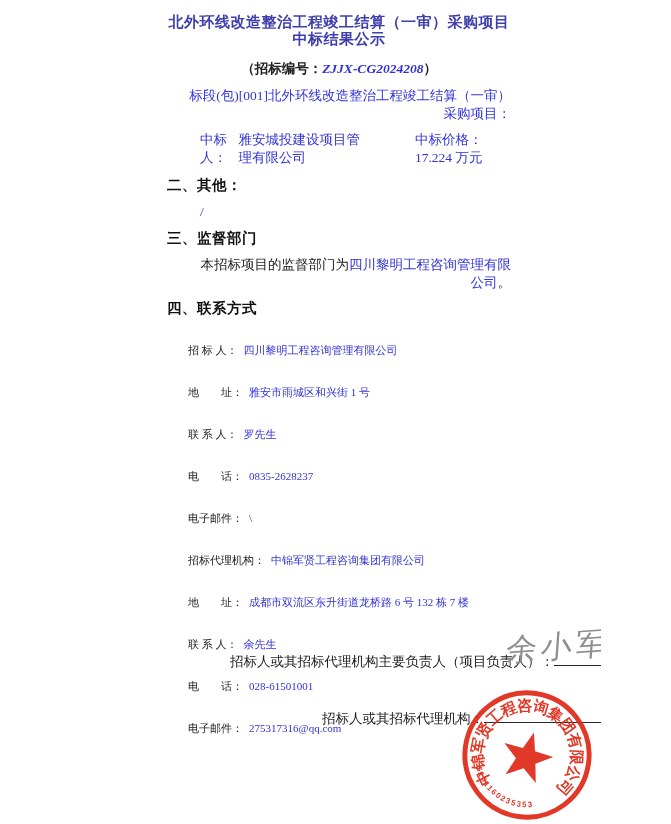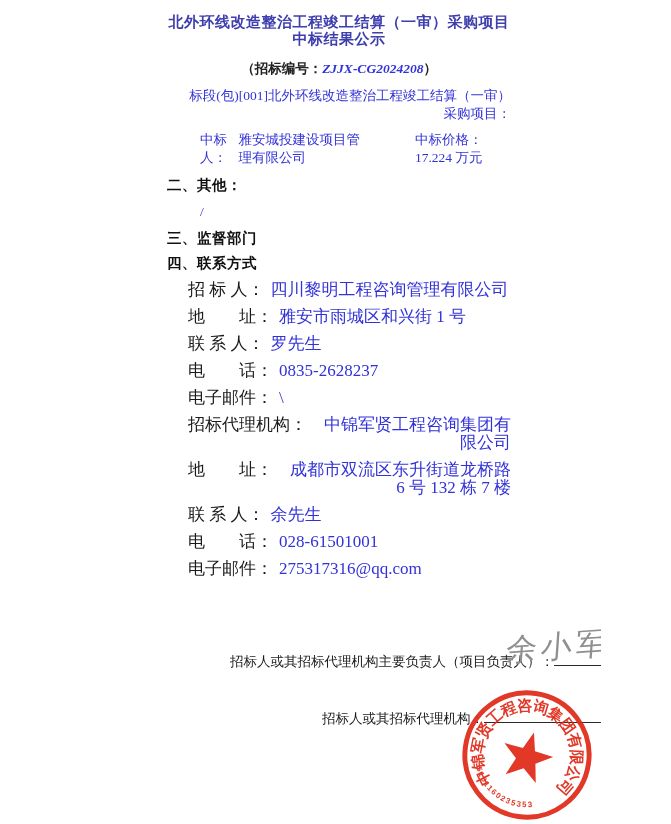--- a/index.html
+++ b/index.html
@@ -38,21 +38,21 @@
   .ind-2 { margin-left:21px;text-align:right; }
   .ind-3 { margin-left:33px; }
   .mt-9 { margin-top:9px; }
   .mt-8 { margin-top:8px; }
   .mt-10 { margin-top:10px; }
   .mt-31 { margin-top:31px; }
 
   .winner-row { display:flex; }
   .price-group { margin-left:42px; }
 
-  .contact-row { display:flex; margin-top:9px; font-size:17px; line-height:18px; }
+  .contact-row { display:flex; margin-top:24px; font-size:11px; line-height:18px; }
   .contact-row .lbl { white-space:pre; color:#1a1a1a; margin-right:6px; }
   .contact-row .val { color:#3232d8; }
 
   .abs-row { position:absolute; font-size:13.5px; line-height:18px; color:#1a1a1a; white-space:nowrap; }
   .row-sign { top:653px; left:123px;margin-left:37px; }
   .row-seal { top:710px; left:252px; }
   .uline {
     display:inline-block; height:13px; border-bottom:1.5px solid #2a2a2a;
     vertical-align:baseline;
   }
@@ -95,20 +95,23 @@
         <span>雅安城投建设项目管理有限公司</span>
       <span class="price-group"><span>中标价格：</span><span>17.224 万元</span></span>
     </div>
 
     <div class="sec-heading h-2">二、其他：</div>
 
     <div class="line blue ind-3 mt-9">/</div>
 
     <div class="sec-heading h-3">三、监督部门</div>
 
+    <div class="line ind-2 mt-9">
+      <span>本招标项目的监督部门为</span><span class="blue">四川黎明工程咨询管理有限公司</span><span>。</span>
+    </div>
 
     <div class="sec-heading h-4">四、联系方式</div>
 
     <div class="ind-2">
       <div class="contact-row">
         <span class="lbl">招 标 人：</span>
           <span class="val">四川黎明工程咨询管理有限公司</span>
       </div>
       <div class="contact-row">
         <span class="lbl">地　　址：</span>

